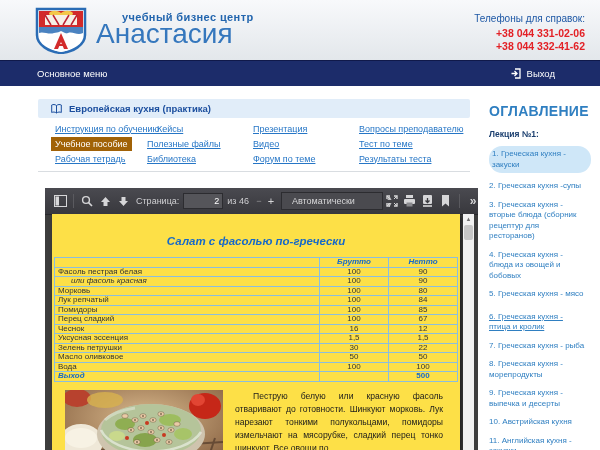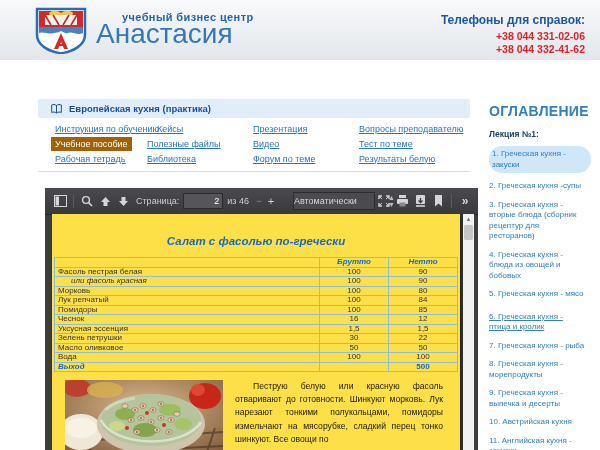--- a/index.html
+++ b/index.html
@@ -7,21 +7,21 @@
   .viewport{position:relative;width:600px;height:450px;overflow:hidden;background:#fff;}
 
   
   .site-header{position:absolute;top:0;left:0;width:600px;height:60px;
     background:linear-gradient(#f8f9fb,#e3e7eb);}
   .logo{position:absolute;left:35px;top:7px;width:52px;height:47px;}
   .brand{position:absolute;left:96px;top:11px;}
   .brand-top{color:#2265ae;font-weight:bold;font-size:11px;letter-spacing:.4px;padding-left:26px;}
   .brand-name{color:#3577bd;font-size:28px;line-height:28px;margin-top:-3px;}
   .phones{position:absolute;right:15px;top:13px;text-align:right;}
-  .phones-label{color:#1d57a5;font-weight:bold;font-size:12px;margin-bottom:3px;margin-left:40px;}
+  .phones-label{color:#1d57a5;font-weight:normal;font-size:10px;margin-bottom:3px;margin-left:40px;}
   .phone{color:#e32126;font-weight:bold;font-size:10.5px;line-height:13px;}
 
   
   .navbar{position:absolute;top:60px;left:0;width:600px;height:25px;background:#1c2c6a;
     border-top:1px solid #10194a;color:#fff;font-size:9.5px;}
   .nav-main{position:absolute;left:37px;top:0;line-height:25px;cursor:pointer;}
   .nav-logout{position:absolute;right:45px;top:0;line-height:25px;cursor:pointer;
     display:flex;align-items:center;gap:5px;height:25px;}
 
   
@@ -38,21 +38,21 @@
   .pdf-viewer{position:absolute;left:45px;top:188px;width:433px;height:262px;background:#3d3d3d;}
   .pdf-toolbar{position:absolute;top:0;left:0;width:433px;height:26px;
     background:linear-gradient(#4a4a50,#38383d);border-bottom:1px solid #28282c;
     display:flex;align-items:center;color:#d6d6d8;font-size:9px;}
   .tb-btn{display:flex;align-items:center;justify-content:center;width:18px;height:18px;cursor:pointer;flex:0 0 auto;}
   .tb-sep{width:1px;height:14px;background:#5a5a5f;margin:0 4px;flex:0 0 auto;}
   .tb-label{margin:0 4px;color:#cfcfd2;white-space:nowrap;}
   .page-input{width:32px;height:14px;background:#55555a;border:1px solid #2c2c30;color:#fff;
     font-size:9px;text-align:right;padding:0 3px;font-family:"Liberation Sans",sans-serif;}
   .zoom-select{height:16px;min-width:80px;background:#4a4a4f;border:1px solid #2c2c30;
-    display:flex;align-items:center;justify-content:space-between;padding:0 0;cursor:pointer;margin-left:16px;gap:25px;}
+    display:flex;align-items:center;justify-content:space-between;padding:0 10px;cursor:pointer;margin-left:4px;gap:25px;}
   .zoom-caret{font-size:7px;color:#bdbdbf;margin-left:6px;}
   .tb-right{margin-left:auto;display:flex;align-items:center;}
   .tb-more{font-size:12px;font-weight:bold;color:#d6d6d8;}
 
   .pdf-body{position:absolute;top:26px;left:0;width:433px;height:236px;overflow:hidden;}
   .pdf-page{position:absolute;left:7px;top:0;width:408px;height:236px;background:#fde047;
     overflow:hidden;box-shadow:2px 2px 4px rgba(0,0,0,.5);}
   .pdf-scrollbar{position:absolute;right:4px;top:0;width:11px;height:236px;background:#f1f1f1;cursor:pointer;}
   .scroll-up{width:11px;height:10px;text-align:center;font-size:6px;color:#707070;line-height:10px;}
   .scroll-thumb{position:absolute;left:1px;top:11px;width:9px;height:15px;background:#c6c6c6;border-radius:2px;}
@@ -105,20 +105,32 @@
       <div class="brand-top">учебный бизнес центр</div>
       <div class="brand-name">Анастасия</div>
     </div>
     <div class="phones">
       <div class="phones-label">Телефоны для справок:</div>
       <div class="phone">+38 044 331-02-06</div>
       <div class="phone">+38 044 332-41-62</div>
     </div>
   </div>
 
+  <div class="navbar">
+    <div class="nav-main">Основное меню</div>
+    <div class="nav-logout">
+      <span>
+        <svg width="11" height="11" viewBox="0 0 11 11">
+          <path d="M4 1 h5 v9 h-5" fill="none" stroke="#fff" stroke-width="1.3"></path>
+          <path d="M0.5 5.5 h5 M3.5 3 l2.5 2.5 l-2.5 2.5" fill="none" stroke="#fff" stroke-width="1.3"></path>
+        </svg>
+      </span>
+      <span>Выход</span>
+    </div>
+  </div>
 
   <div class="course-tab">
     <span>
       <svg width="11" height="10" viewBox="0 0 11 10">
         <path d="M5.5 1.5 C4 .3 2 .3 .7 1 v7.5 C2 7.8 4 7.8 5.5 9 C7 7.8 9 7.8 10.3 8.5 V1 C9 .3 7 .3 5.5 1.5 Z M5.5 1.5 v7.5" fill="none" stroke="#1b4e9e" stroke-width="1"></path>
       </svg>
     </span>
     <span>Европейская кухня (практика)</span>
   </div>
 
@@ -127,21 +139,21 @@
       <a href="#" class="clink active" style="grid-area: 2 / 1;">Учебное пособие</a>
       <a href="#" class="clink" style="grid-area: 3 / 1;">Рабочая тетрадь</a>
       <a href="#" class="clink" style="grid-area: 1 / 2; padding-left: 10px;">Кейсы</a>
       <a href="#" class="clink" style="grid-area: 2 / 2;">Полезные файлы</a>
       <a href="#" class="clink" style="grid-area: 3 / 2;">Библиотека</a>
       <a href="#" class="clink" style="grid-area: 1 / 3;">Презентация</a>
       <a href="#" class="clink" style="grid-area: 2 / 3;">Видео</a>
       <a href="#" class="clink" style="grid-area: 3 / 3;">Форум по теме</a>
       <a href="#" class="clink" style="grid-area: 1 / 4;">Вопросы преподавателю</a>
       <a href="#" class="clink" style="grid-area: 2 / 4;">Тест по теме</a>
-      <a href="#" class="clink" style="grid-area: 3 / 4;">Результаты белую</a>
+      <a href="#" class="clink" style="grid-area: 3 / 4;">Результаты теста</a>
     </div>
   <div class="links-divider"></div>
 
   <div class="pdf-viewer">
     <div class="pdf-toolbar">
       <div class="tb-btn" style="margin-left:6px">
         <svg width="13" height="12" viewBox="0 0 13 12">
             <rect x=".5" y=".5" width="12" height="11" fill="none" stroke="#d6d6d8"></rect>
             <rect x="1.5" y="1.5" width="3.5" height="9" fill="#d6d6d8"></rect>
           </svg>
@@ -232,20 +244,25 @@
               </tr>
               <tr>
                 <td>Лук репчатый</td>
                 <td class="num">100</td>
                 <td class="num">84</td>
               </tr>
               <tr>
                 <td>Помидоры</td>
                 <td class="num">100</td>
                 <td class="num">85</td>
+              </tr>
+              <tr>
+                <td>Перец сладкий</td>
+                <td class="num">100</td>
+                <td class="num">67</td>
               </tr>
               <tr>
                 <td>Чеснок</td>
                 <td class="num">16</td>
                 <td class="num">12</td>
               </tr>
               <tr>
                 <td>Уксусная эссенция</td>
                 <td class="num">1,5</td>
                 <td class="num">1,5</td>

